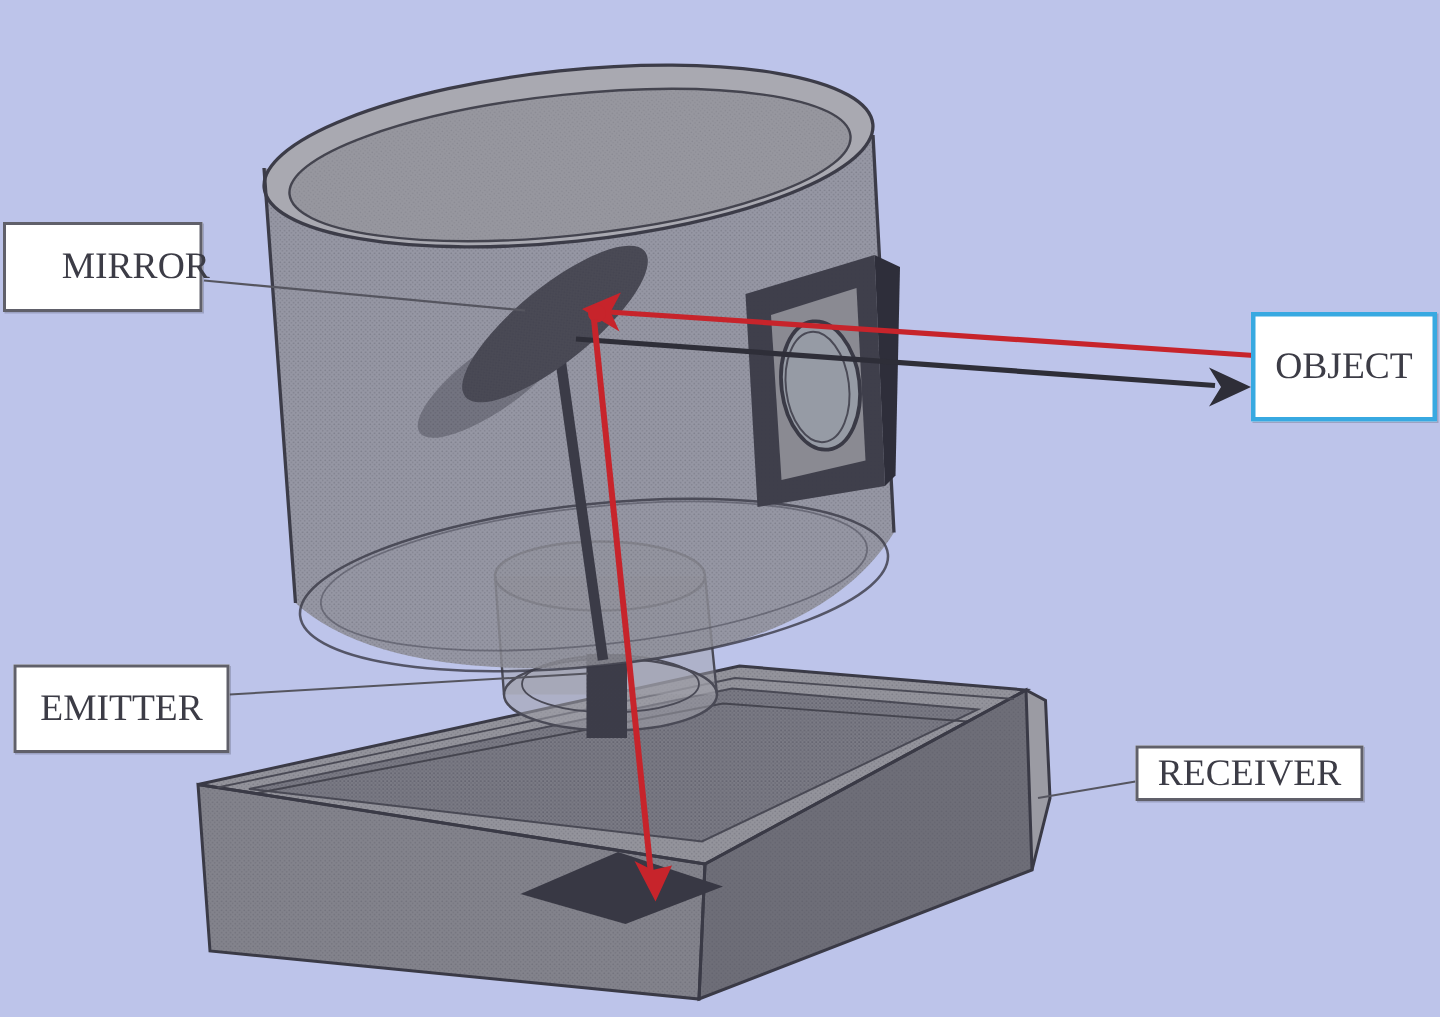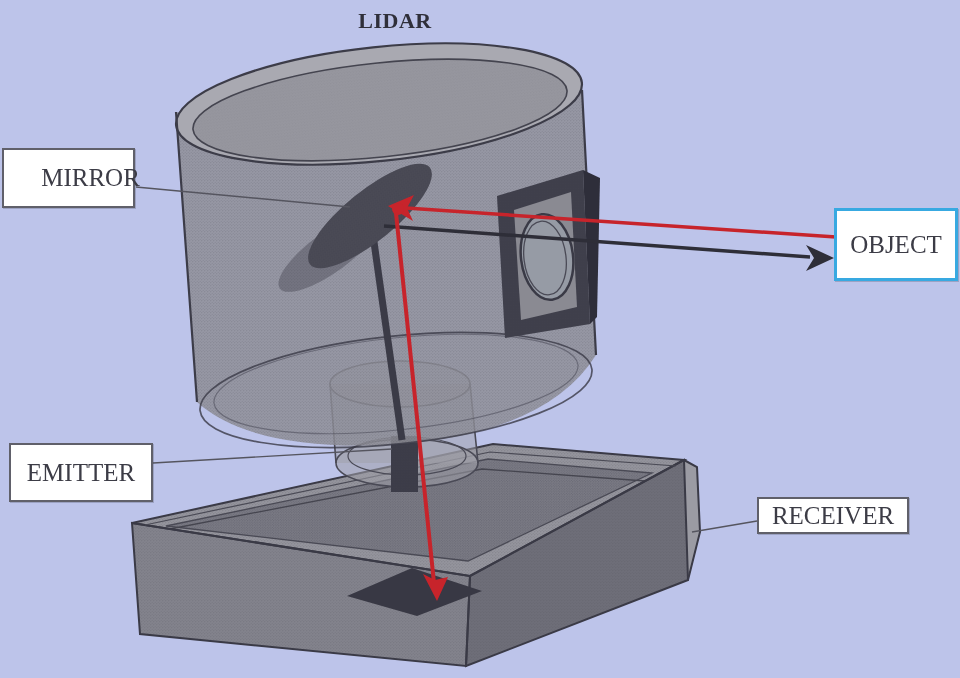--- a/index.html
+++ b/index.html
@@ -119,21 +119,20 @@
       <polygon points="437,601 423,574 435,580 448,577" fill="var(--beam-return,#c7242b)"></polygon>
     </g>
 
     <g fill="none" stroke="var(--connector,#55555f)" stroke-width="1.4">
       <path d="M 136 187 L 350 207"></path>
       <path d="M 153 463 L 392 449"></path>
       <path d="M 692 532 L 757 521"></path>
     </g>
   </svg>
 
-  <div class="title">LIDAR</div>
 
   <div class="label label-mirror">
     <span>MIRROR</span>
   </div>
 
   <div class="label label-object">
     <span>OBJECT</span>
   </div>
 
   <div class="label label-emitter">

